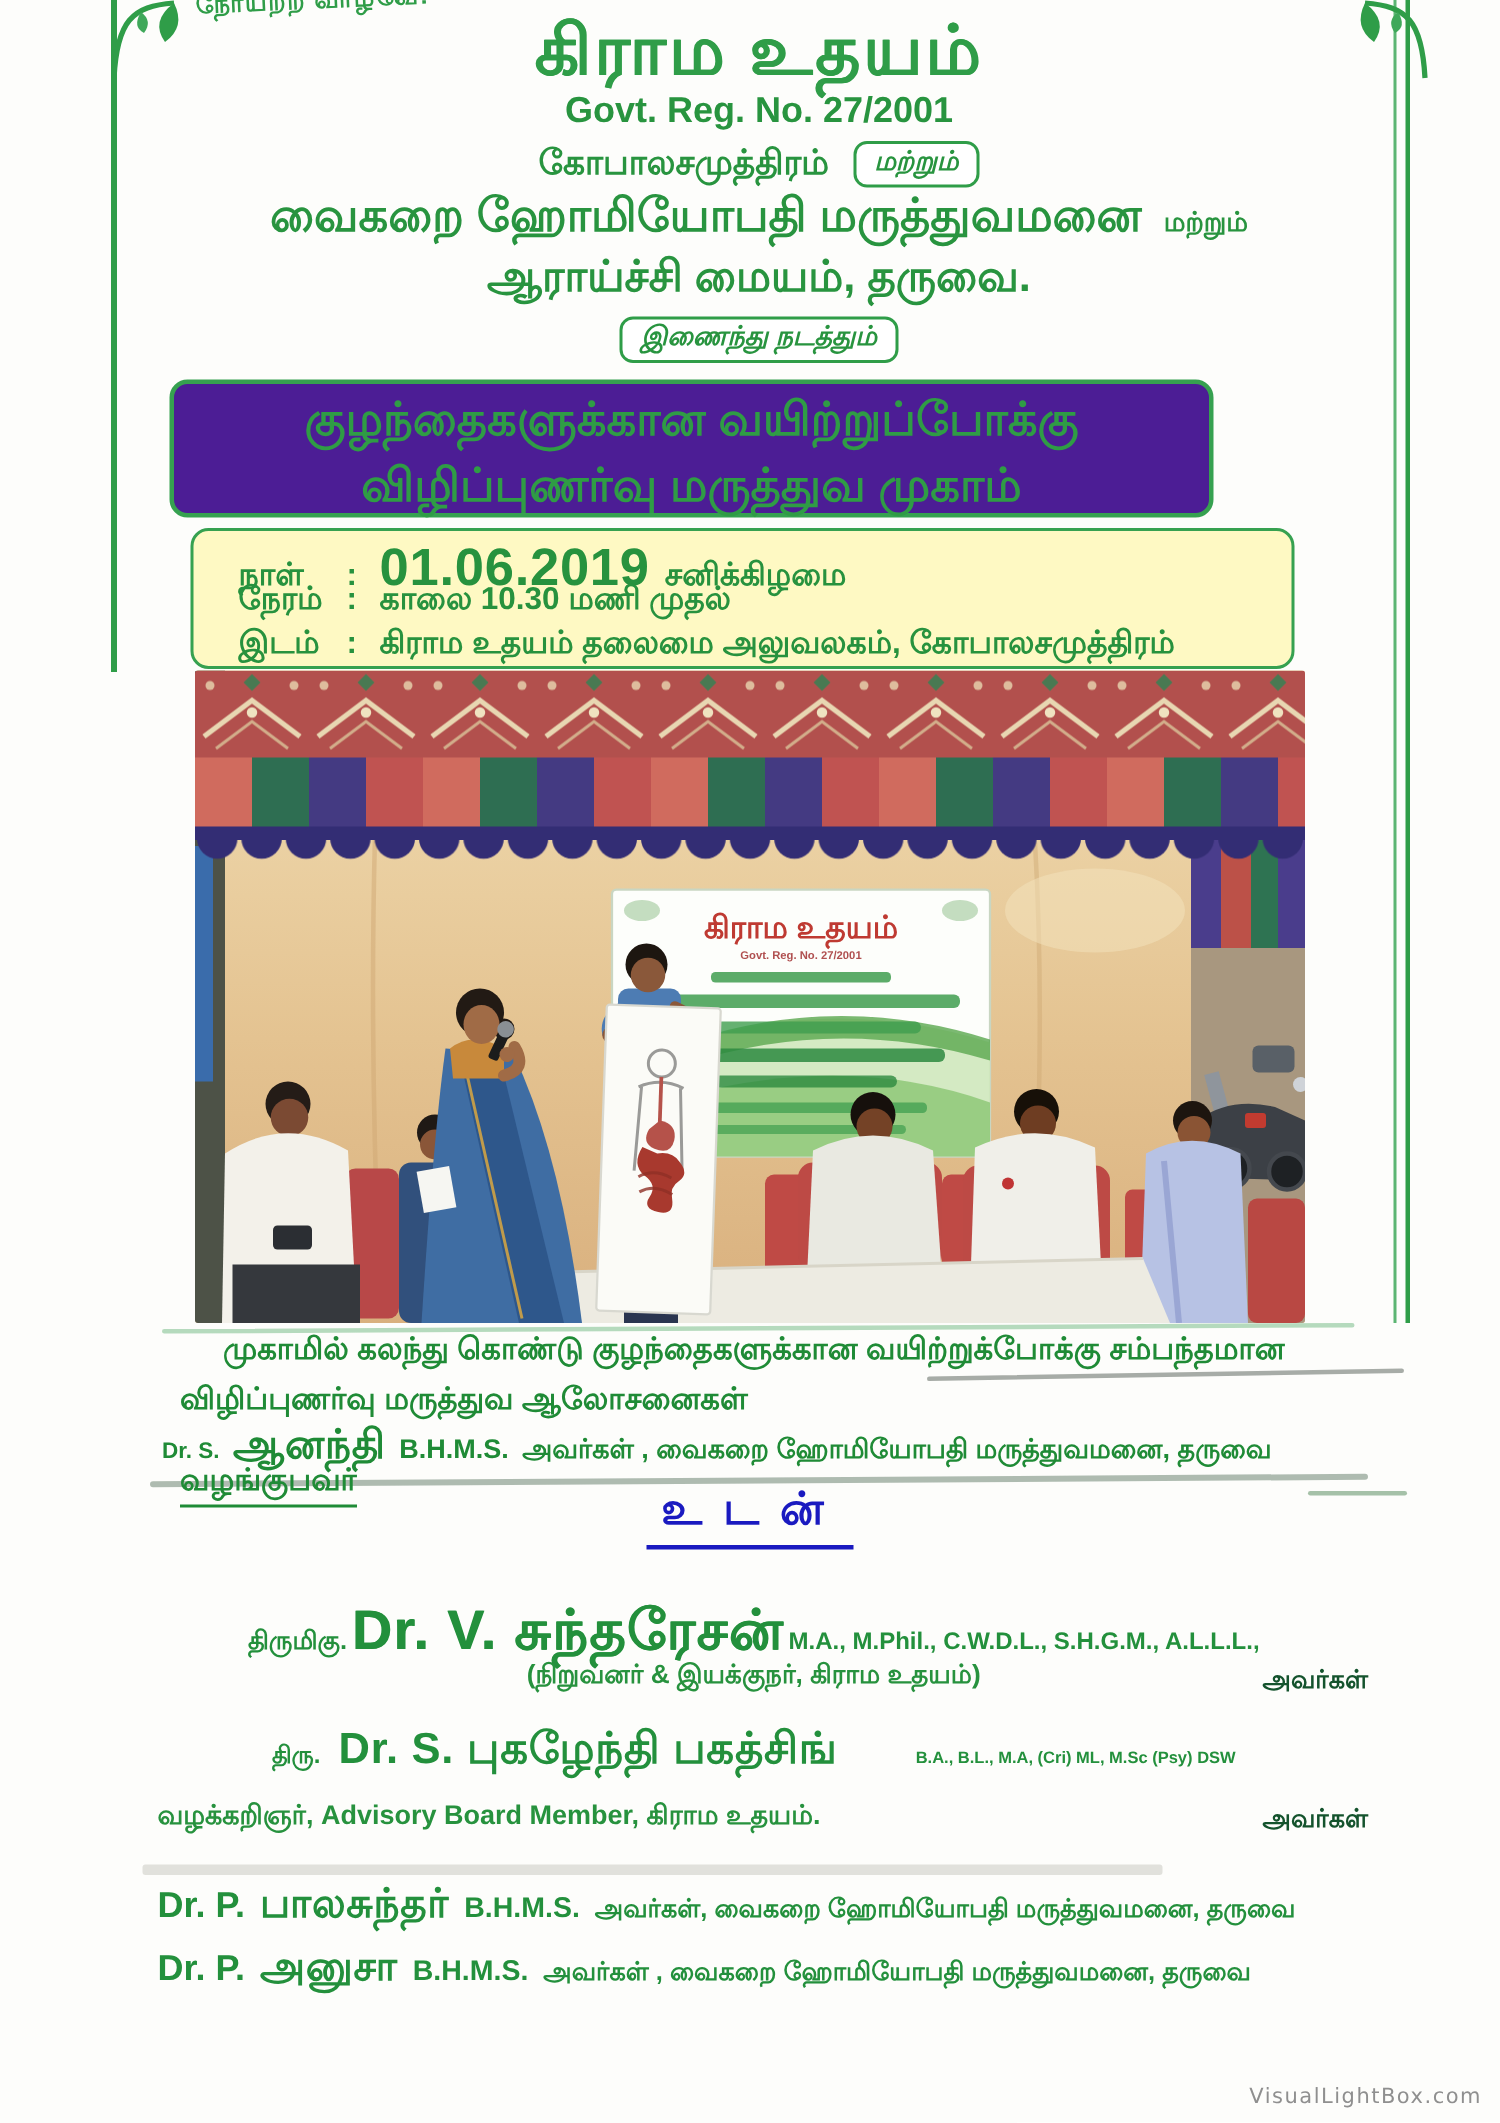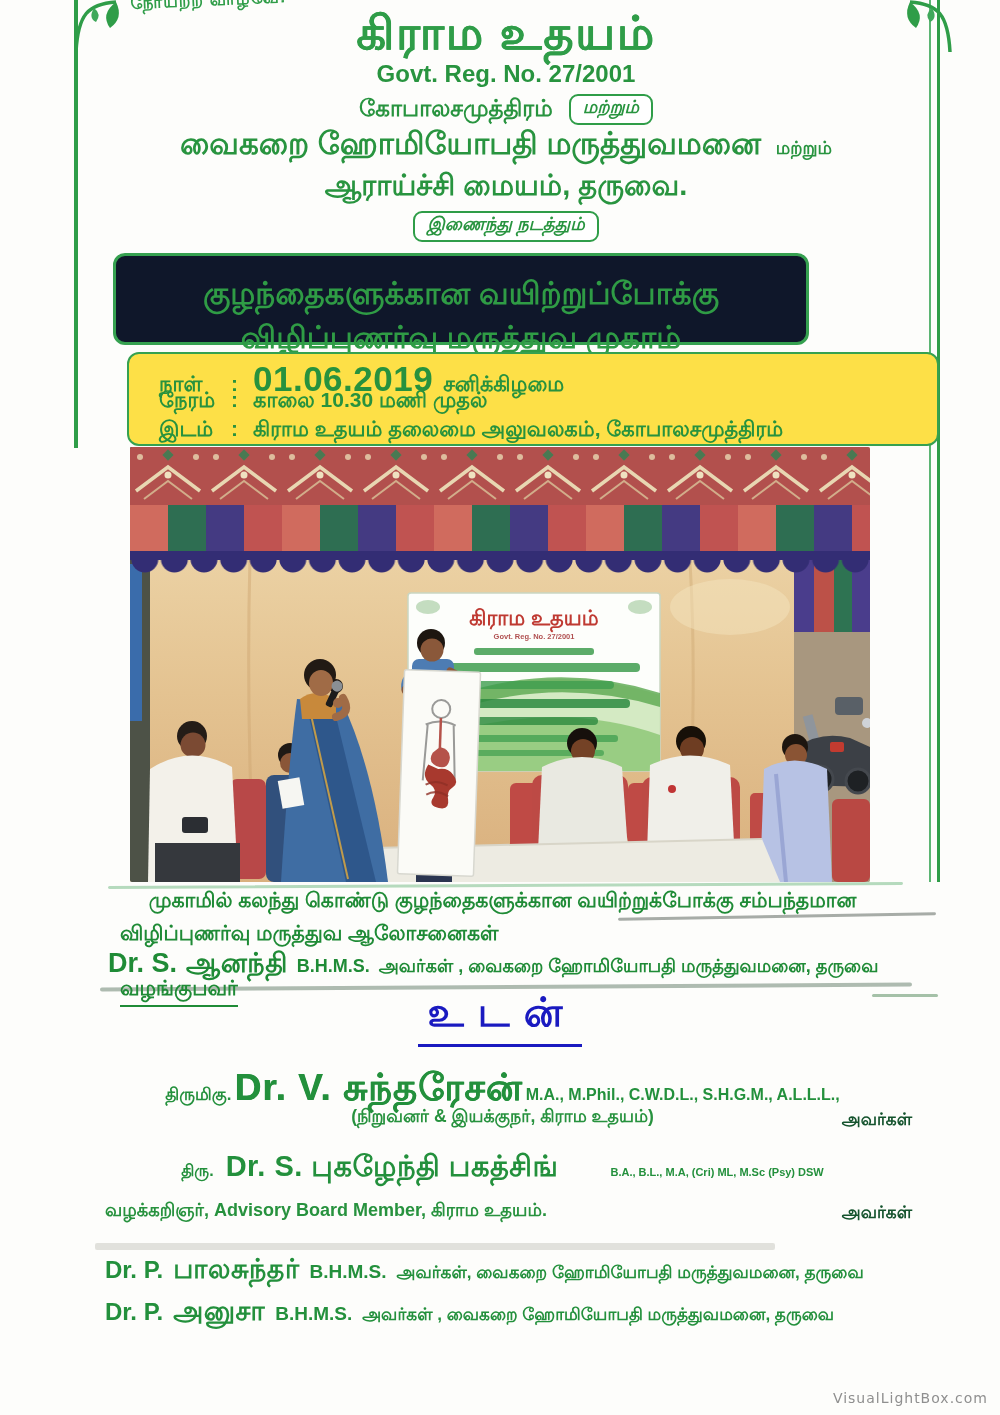--- a/index.html
+++ b/index.html
@@ -30,49 +30,49 @@
     display:inline-block;border:2px solid #2f9d48;border-radius:9px;padding:1px 12px 3px;
     font-size:18px;font-weight:bold;font-style:italic;color:#28943f;background:#ffffff;
   }
   .org1{position:absolute;left:0;top:126px;width:100%;font-size:31px;font-weight:800;}
   .org1 .and-small{font-size:18px;font-weight:bold;margin-left:6px;}
   .org2{position:absolute;left:0;top:169px;width:100%;font-size:29px;font-weight:800;}
   .badge2-row{position:absolute;left:0;top:211px;width:100%;text-align:center;}
   
   .camp-box{
     position:absolute;left:113px;top:253px;width:696px;height:92px;
-    border:3px solid #36a150;border-radius:12px;background:#0f172a;
-    text-align:center;color:#2f9c45;font-size:31px;font-weight:800;line-height:44px;padding-top:16px;
+    border:3px solid #36a150;border-radius:12px;background:#4c1d95;
+    text-align:center;color:#2f9c45;font-size:31px;font-weight:800;line-height:44px;padding-top:2px;
     box-sizing:border-box;
   }
   
   .details-box{
-    position:absolute;left:127px;top:352px;width:812px;height:94px;
-    border:2.5px solid #36a150;border-radius:12px;background:#fde047;
+    position:absolute;left:127px;top:352px;width:736px;height:94px;
+    border:2.5px solid #36a150;border-radius:12px;background:#fef9c3;
     box-sizing:border-box;padding:5px 0 0 30px;color:#27923e;
   }
   .drow{display:flex;align-items:baseline;height:29px;font-weight:bold;}
   .dlabel{width:72px;font-size:21px;}
   .dsep{width:22px;font-size:21px;}
   .dbig{font-size:35px;letter-spacing:0.5px;margin-right:10px;}
   .dbig:empty{margin-right:0;}
   .drest{font-size:21px;}
   
   .photo{position:absolute;left:130px;top:447px;width:740px;height:435px;border-radius:2px;overflow:hidden;background:#e2c492;}
   .cap1{position:absolute;left:95px;top:888px;width:815px;text-align:center;font-size:20.5px;font-weight:bold;color:#1f8b36;}
   .cap2{position:absolute;left:120px;top:921px;width:790px;display:flex;align-items:baseline;gap:28px;font-size:20.5px;font-weight:bold;color:#1f8b36;flex-direction:column;}
   .underlined-g{border-bottom:2.5px solid #1f8b36;padding-bottom:2px;}
   .anandhi{position:absolute;left:108px;top:948px;width:810px;display:flex;align-items:baseline;gap:9px;font-weight:bold;color:#1f8b36;white-space:nowrap;}
-  .anandhi .np{font-size:27px;}
+  .anandhi .np{font-size:15px;}
   .anandhi .nm{font-size:27px;letter-spacing:0.5px;}
   .anandhi .dg{font-size:18px;}
   .anandhi .rs{font-size:18px;}
   .udan-row{position:absolute;left:0;top:990px;width:1000px;text-align:center;}
   .udan{
-    display:inline-block;color:#1a1ac0;font-size:40px;font-weight:bold;letter-spacing:14px;
+    display:inline-block;color:#1a1ac0;font-size:30px;font-weight:bold;letter-spacing:14px;
     border-bottom:3px solid #1a1ac0;padding:0 6px 3px 10px;
   }
   .sund-main{position:absolute;left:95px;top:1046px;width:815px;display:flex;justify-content:center;align-items:baseline;gap:3px;font-weight:bold;color:#23903c;white-space:nowrap;}
   .sund-main .hon{font-size:17px;}
   .sund-main .nm{font-size:37px;letter-spacing:1px;text-shadow:0.5px 0 #23903c;}
   .sund-main .dg{font-size:16px;margin-top:40px;}
   .avargal{position:absolute;right:88px;font-size:17px;font-weight:bold;color:#14532d;margin-top:20px;}
   .sund-role{position:absolute;left:95px;top:1106px;width:815px;text-align:center;font-size:17.5px;font-weight:bold;color:#27923e;}
   .puga-main{position:absolute;left:95px;top:1150px;width:815px;display:flex;justify-content:center;align-items:baseline;gap:12px;font-weight:bold;color:#23903c;white-space:nowrap;}
   .puga-main .hon{font-size:16px;}

